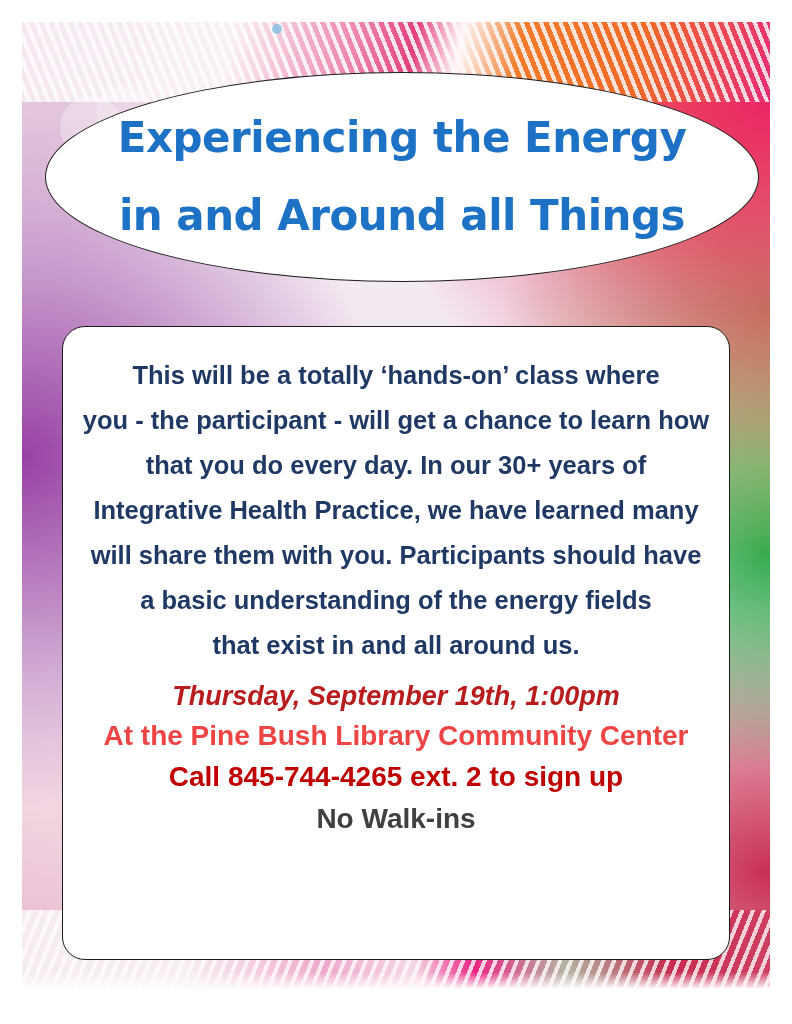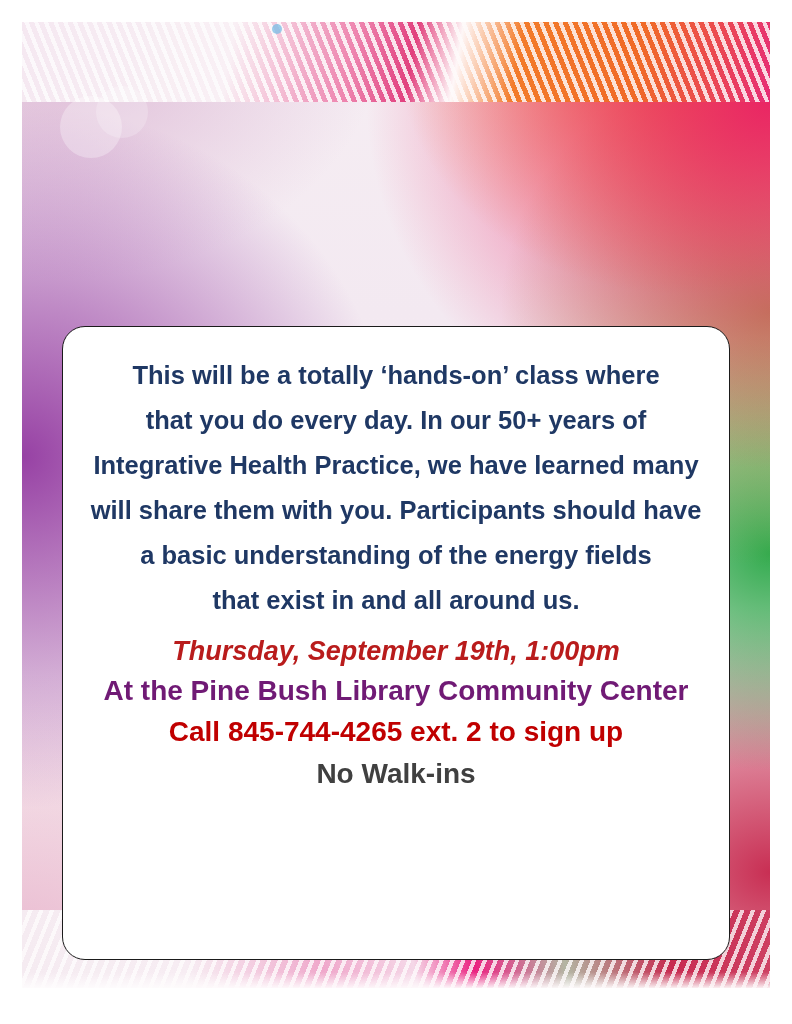--- a/index.html
+++ b/index.html
@@ -179,21 +179,21 @@
     font-family: "Liberation Sans", sans-serif;
     font-weight: bold;
     font-style: italic;
     font-size: 27px;
     line-height: 40px;
     text-align: center;
     white-space: nowrap;
     margin-top: 8px;
   }
   .detail-place {
-    color: #701a75;
+    color: #ef4444;
     font-family: "Liberation Sans", sans-serif;
     font-weight: bold;
     font-size: 28px;
     line-height: 40px;
     text-align: center;
     white-space: nowrap;
   }
   .detail-call {
     color: #c00000;
     font-family: "Liberation Sans", sans-serif;
@@ -221,26 +221,31 @@
   <div class="bg-frame">
     <div class="bg-base"></div>
     <div class="rays-top"></div>
     <div class="rays-bottom"></div>
     <div class="bokeh b1"></div>
     <div class="bokeh b2"></div>
     <div class="bokeh b3"></div>
     <div class="bokeh b4"></div>
   </div>
 
+  <div class="title-ellipse">
+    <div class="title-line l1">Experiencing the Energy</div>
+    <div class="title-line l2">in and Around all Things</div>
+  </div>
 
   <div class="body-box">
 
     <div class="para">
       <span class="pl">This will be a totally ‘hands-on’ class where</span>
-      <span class="pl">that you do every day.  In our 50+ years of</span>
+      <span class="pl">you - the participant - will get a chance to learn how</span>
+      <span class="pl">that you do every day.  In our 30+ years of</span>
       <span class="pl">Integrative Health Practice, we have learned many</span>
       <span class="pl">will share them with you.  Participants should have</span>
       <span class="pl">a basic understanding of the energy fields</span>
       <span class="pl">that exist in and all around us.</span>
     </div>
 
     <div class="detail-date">Thursday, September 19th, 1:00pm</div>
     <div class="detail-place">At the Pine Bush Library Community Center</div>
     <div class="detail-call">Call 845-744-4265 ext. 2 to sign up</div>
     <div class="detail-nowalk">No Walk-ins</div>

